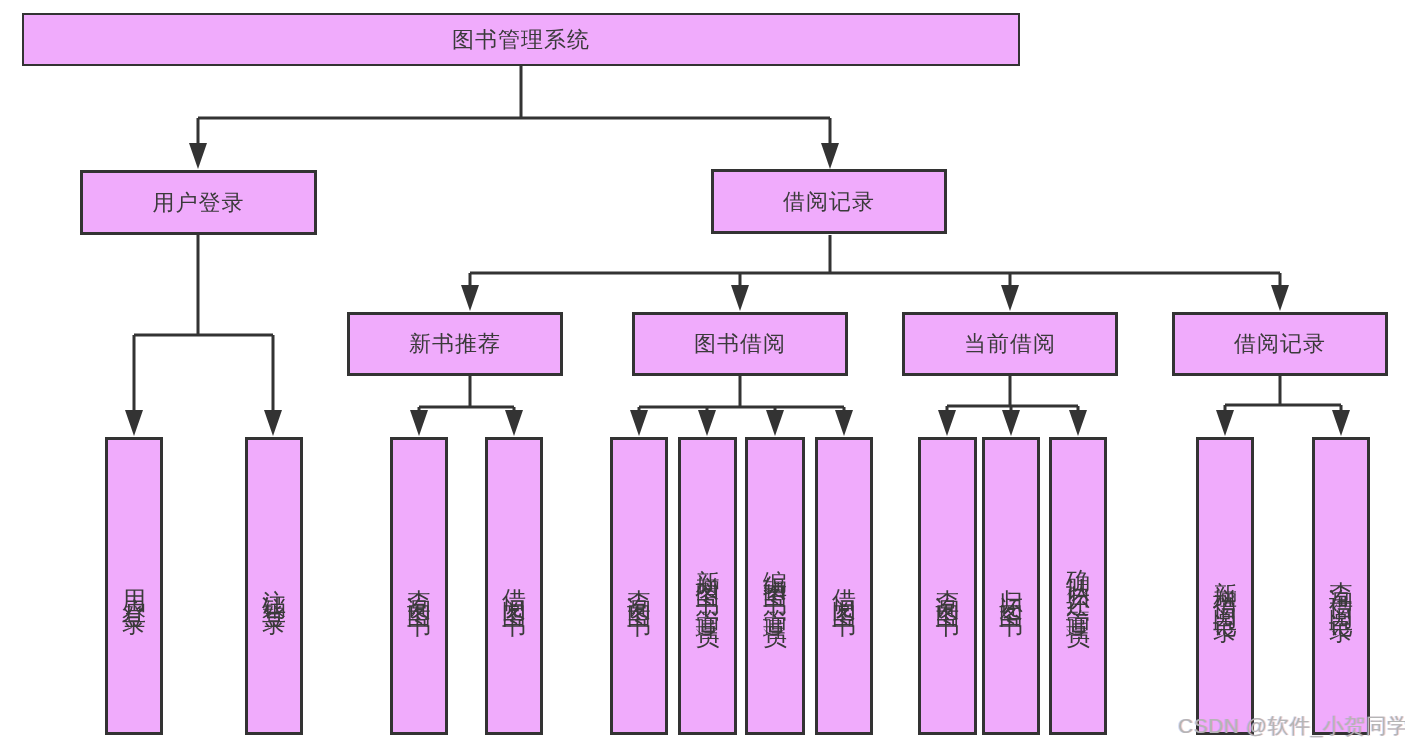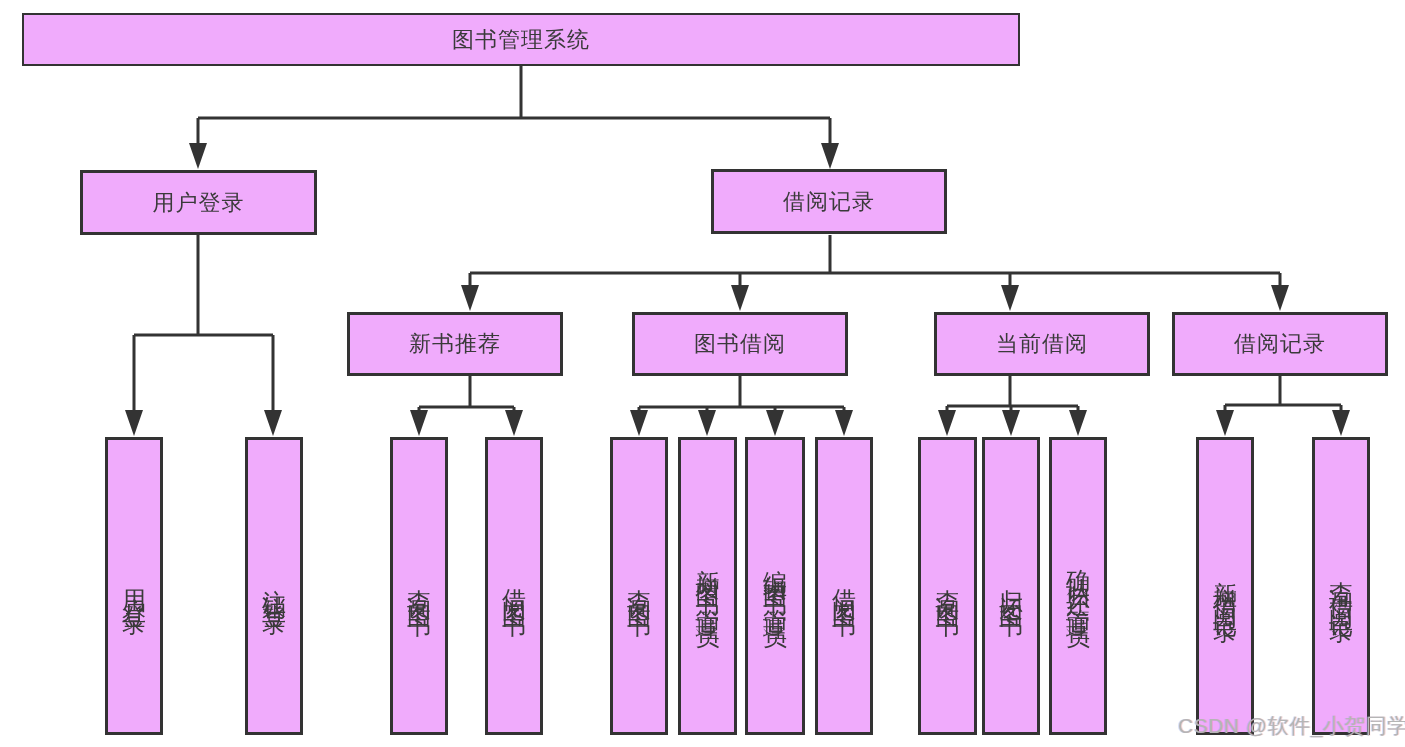--- a/index.html
+++ b/index.html
@@ -106,21 +106,21 @@
   <div class="box" style="left:711px;top:169px;width:236px;height:65px;">
     <span>借阅记录</span>
   </div>
 
   <div class="box" style="left:347px;top:312px;width:216px;height:64px;">
     <span>新书推荐</span>
   </div>
   <div class="box" style="left:632px;top:312px;width:216px;height:64px;">
     <span>图书借阅</span>
   </div>
-  <div class="box" style="left:902px;top:312px;width:216px;height:64px;margin-left:32px;">
+  <div class="box" style="left:902px;top:312px;width:216px;height:64px;">
     <span>当前借阅</span>
   </div>
   <div class="box" style="left:1172px;top:312px;width:216px;height:64px;">
     <span>借阅记录</span>
   </div>
 
   <div class="box leaf" style="left:105px;top:437px;width:58px;height:298px;">
     <span>用户登录</span>
   </div>
   <div class="box leaf" style="left:245px;top:437px;width:58px;height:298px;">

